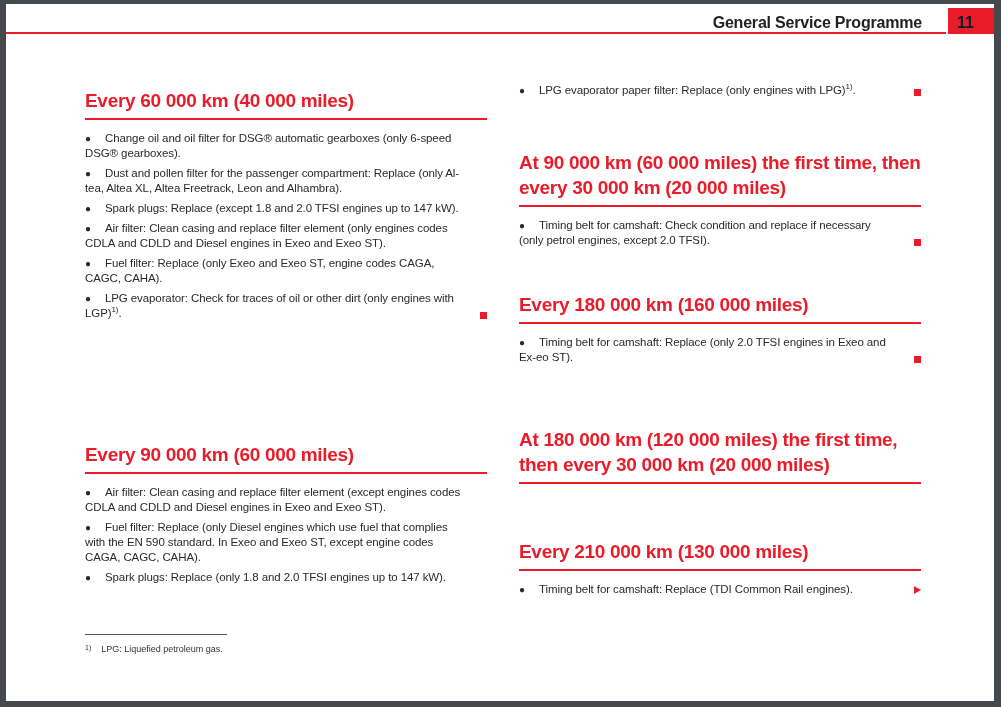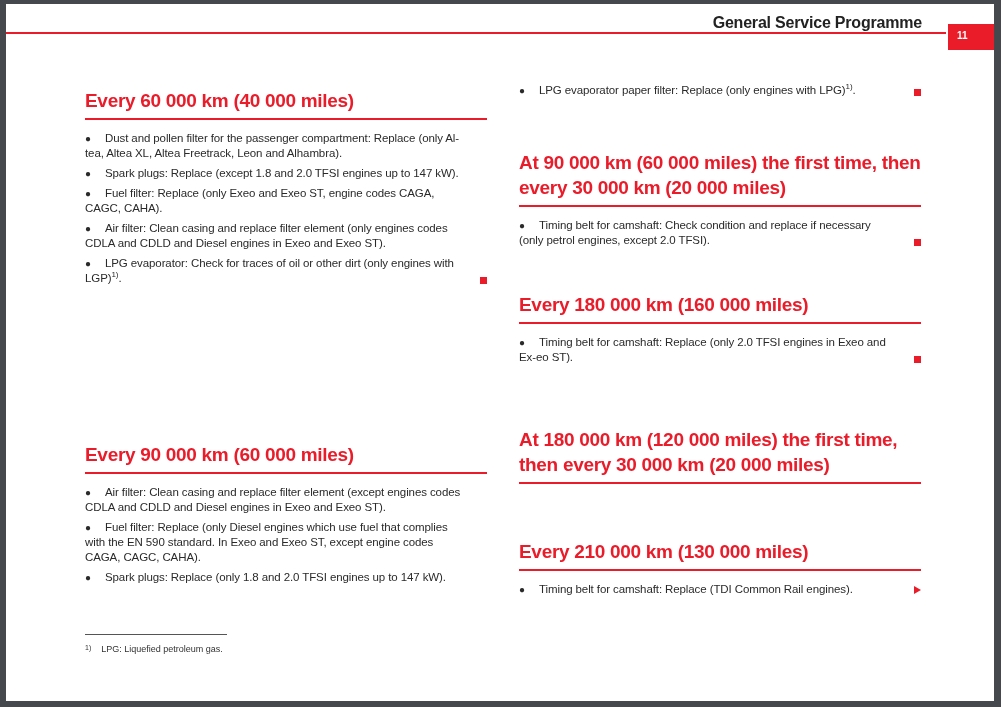--- a/index.html
+++ b/index.html
@@ -15,22 +15,22 @@
     }
     .header-line {
       position: absolute; left: 0; top: 28px; width: 940px; height: 2px; background: #ea1c2a;
     }
     .header-title {
       position: absolute; right: 72px; top: 10px; font-size: 16px; font-weight: bold; color: #222;
       letter-spacing: -0.2px;
     }
     .page-num {
       position: absolute; left: 942px; top: 4px; width: 46px; height: 26px;
-      background: #ea1c2a; color: #ffffff; font-weight: bold; font-size: 10px;
-      box-sizing: border-box; padding: 6px 0 0 9px; margin-top: 16px;
+      background: #ea1c2a; color: #0f172a; font-weight: bold; font-size: 16px;
+      box-sizing: border-box; padding: 6px 0 0 9px;
     }
     .col { position: absolute; top: 0; width: 402px; }
     .col.left { left: 79px; }
     .col.right { left: 513px; }
     .section { position: absolute; left: 0; width: 402px; }
     .sec-heading {
       color: #ea1c2a; font-weight: bold; font-size: 19px; line-height: 25px;
       border-bottom: 2px solid #ea1c2a; padding-bottom: 5px; letter-spacing: -0.3px;
     }
     .item {
@@ -59,24 +59,25 @@
 
 <div class="page">
   <div class="header-line"></div>
   <div class="header-title">General Service Programme</div>
   <div class="page-num">11</div>
 
   <div class="col left">
     <div class="section" style="top:84px;">
       <div class="sec-heading">Every 60 000 km (40 000 miles)</div>
       <div style="height:6px"></div>
+      <div class="item"><span class="bullet">●</span><span>Change oil and oil filter for DSG® automatic gearboxes (only 6-speed DSG® gearboxes).</span></div>
       <div class="item"><span class="bullet">●</span><span>Dust and pollen filter for the passenger compartment: Replace (only Al-tea, Altea XL, Altea Freetrack, Leon and Alhambra).</span></div>
       <div class="item"><span class="bullet">●</span><span>Spark plugs: Replace (except 1.8 and 2.0 TFSI engines up to 147 kW).</span></div>
+      <div class="item"><span class="bullet">●</span><span>Air filter: Clean casing and replace filter element (only engines codes CDLA and CDLD and Diesel engines in Exeo and Exeo ST).</span></div>
       <div class="item"><span class="bullet">●</span><span>Fuel filter: Replace (only Exeo and Exeo ST, engine codes CAGA, CAGC, CAHA).</span></div>
-      <div class="item"><span class="bullet">●</span><span>Air filter: Clean casing and replace filter element (only engines codes CDLA and CDLD and Diesel engines in Exeo and Exeo ST).</span></div>
       <div class="item"><span class="bullet">●</span><span>LPG evaporator: Check for traces of oil or other dirt (only engines with LGP)</span><sup>1)</sup><span>.</span><span class="end-mark"></span></div>
     </div>
 
     <div class="section" style="top:438px;">
       <div class="sec-heading">Every 90 000 km (60 000 miles)</div>
       <div style="height:6px"></div>
       <div class="item"><span class="bullet">●</span><span>Air filter: Clean casing and replace filter element (except engines codes CDLA and CDLD and Diesel engines in Exeo and Exeo ST).</span></div>
       <div class="item"><span class="bullet">●</span><span>Fuel filter: Replace (only Diesel engines which use fuel that complies with the EN 590 standard. In Exeo and Exeo ST, except engine codes CAGA, CAGC, CAHA).</span></div>
       <div class="item"><span class="bullet">●</span><span>Spark plugs: Replace (only 1.8 and 2.0 TFSI engines up to 147 kW).</span></div>
     </div>

